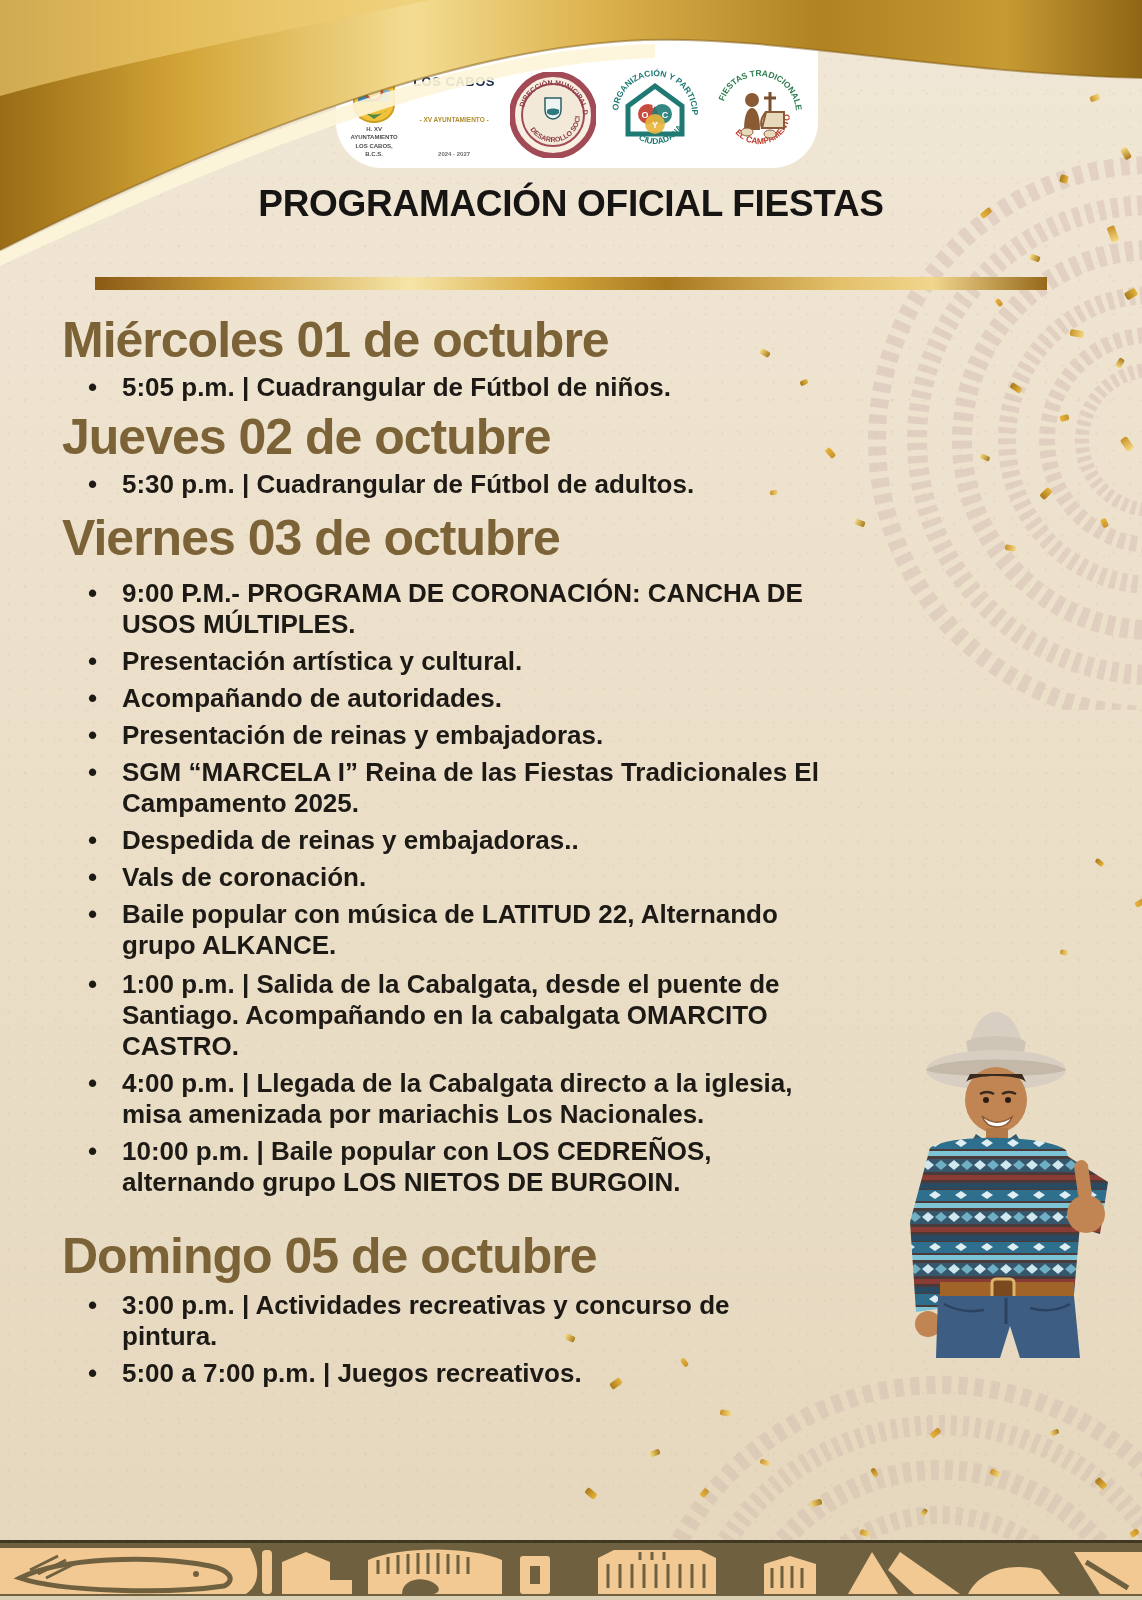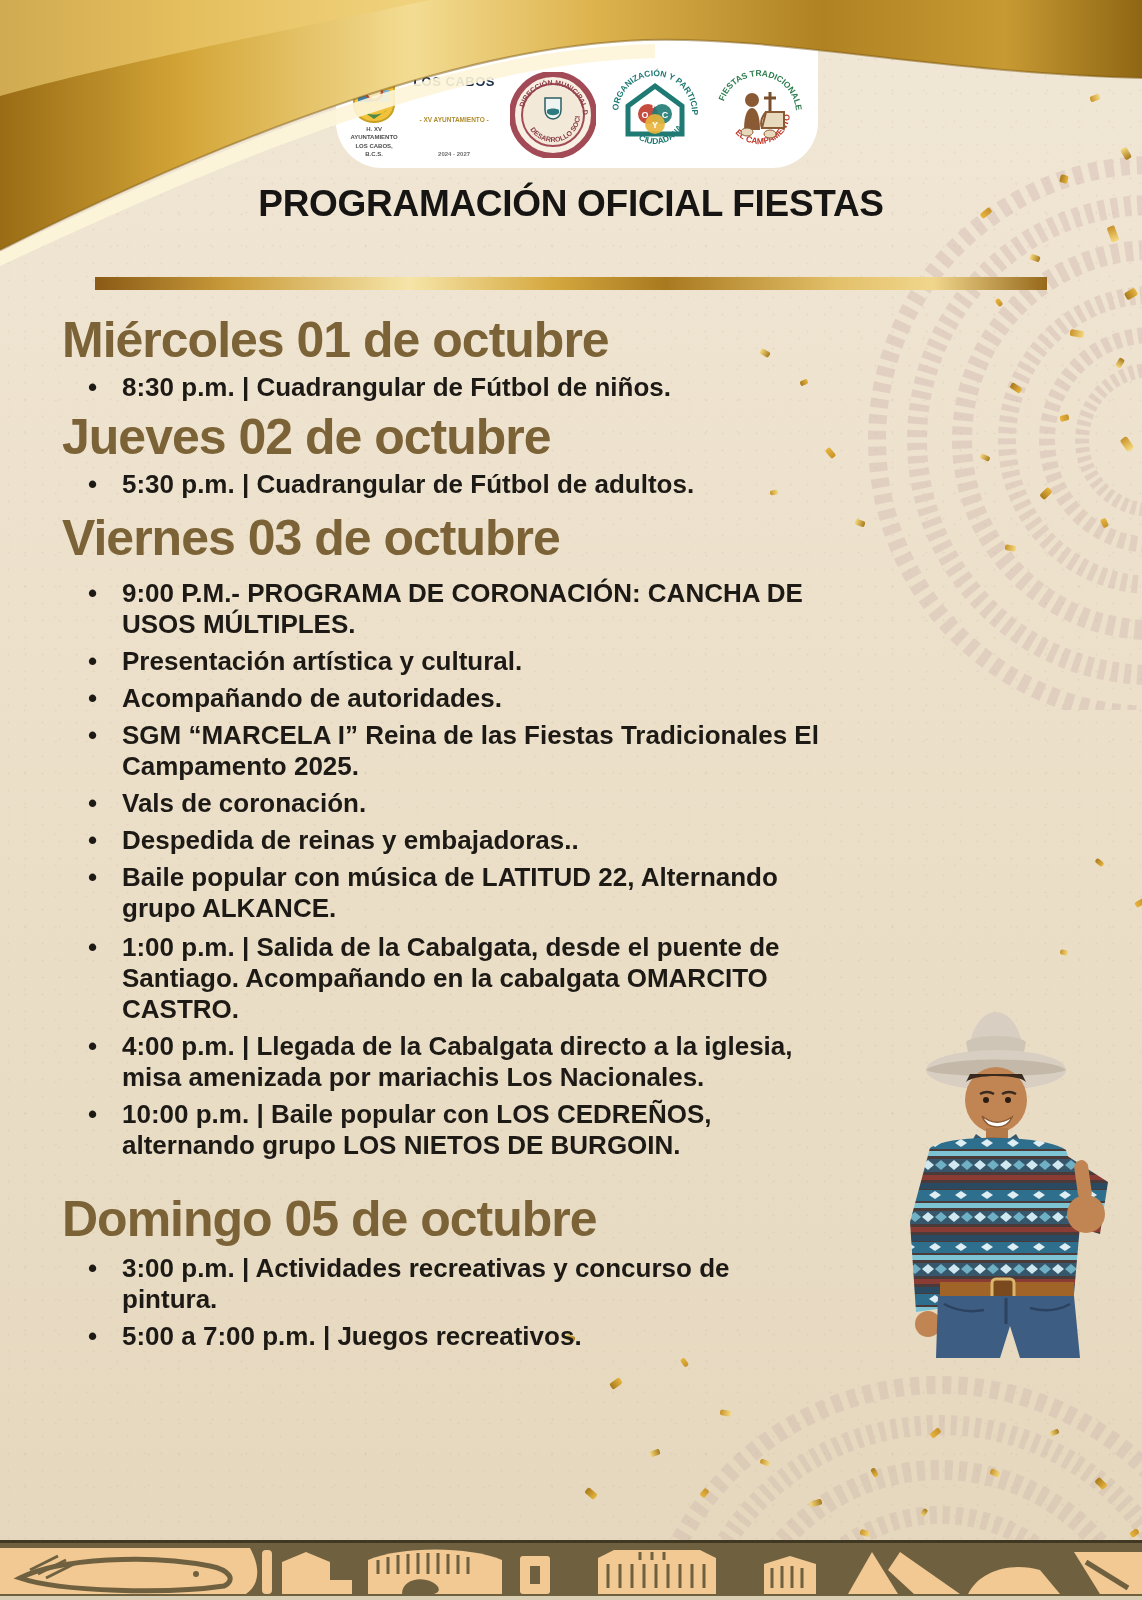--- a/index.html
+++ b/index.html
@@ -176,36 +176,37 @@
   </div>
 
   <div class="title">
     <div>PROGRAMACIÓN OFICIAL FIESTAS</div>
   </div>
   <div class="gold-rule"></div>
 
   <main class="schedule">
       <h2 class="day">Miércoles 01 de octubre</h2>
       <ul class="events">
-        <li><span class="txt">8:30 p.m. | Cuadrangular de Fútbol de niños.</span></li>
+        <li><span class="txt">5:05 p.m. | Cuadrangular de Fútbol de niños.</span></li>
       </ul>
       <h2 class="day">Jueves 02 de octubre</h2>
       <ul class="events">
         <li><span class="txt">5:30 p.m. | Cuadrangular de Fútbol de adultos.</span></li>
       </ul>
       <h2 class="day">Viernes 03 de octubre</h2>
       <ul class="events">
         <li><span class="txt">9:00 P.M.- PROGRAMA DE CORONACIÓN: CANCHA DE
 USOS MÚLTIPLES.</span></li>
         <li><span class="txt">Presentación artística y cultural.</span></li>
         <li><span class="txt">Acompañando de autoridades.</span></li>
+        <li><span class="txt">Presentación de reinas y embajadoras.</span></li>
         <li><span class="txt">SGM “MARCELA I” Reina de las Fiestas Tradicionales El
 Campamento 2025.</span></li>
+        <li><span class="txt">Despedida de reinas y embajadoras..</span></li>
         <li><span class="txt">Vals de coronación.</span></li>
-        <li><span class="txt">Despedida de reinas y embajadoras..</span></li>
         <li><span class="txt u">Baile popular con música de LATITUD 22,  Alternando
 grupo ALKANCE.</span></li>
       </ul>
       <ul class="events">
         <li><span class="txt">1:00 p.m. | Salida de la Cabalgata, desde el puente de
 Santiago. Acompañando en la cabalgata OMARCITO
 CASTRO.</span></li>
         <li><span class="txt">4:00 p.m. | Llegada de la Cabalgata directo a la iglesia,
 misa amenizada por mariachis Los Nacionales.</span></li>
         <li><span class="txt u">10:00 p.m. | Baile popular con LOS CEDREÑOS,

